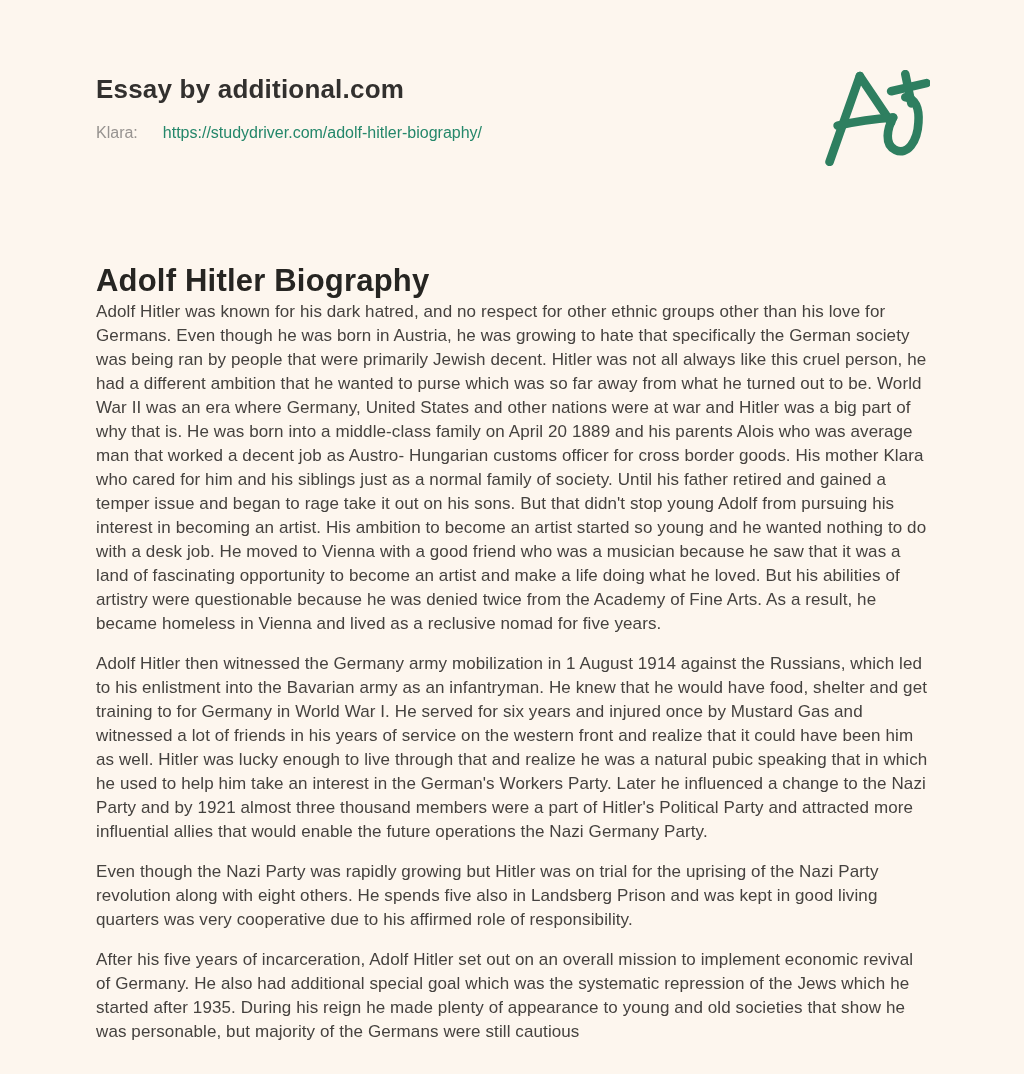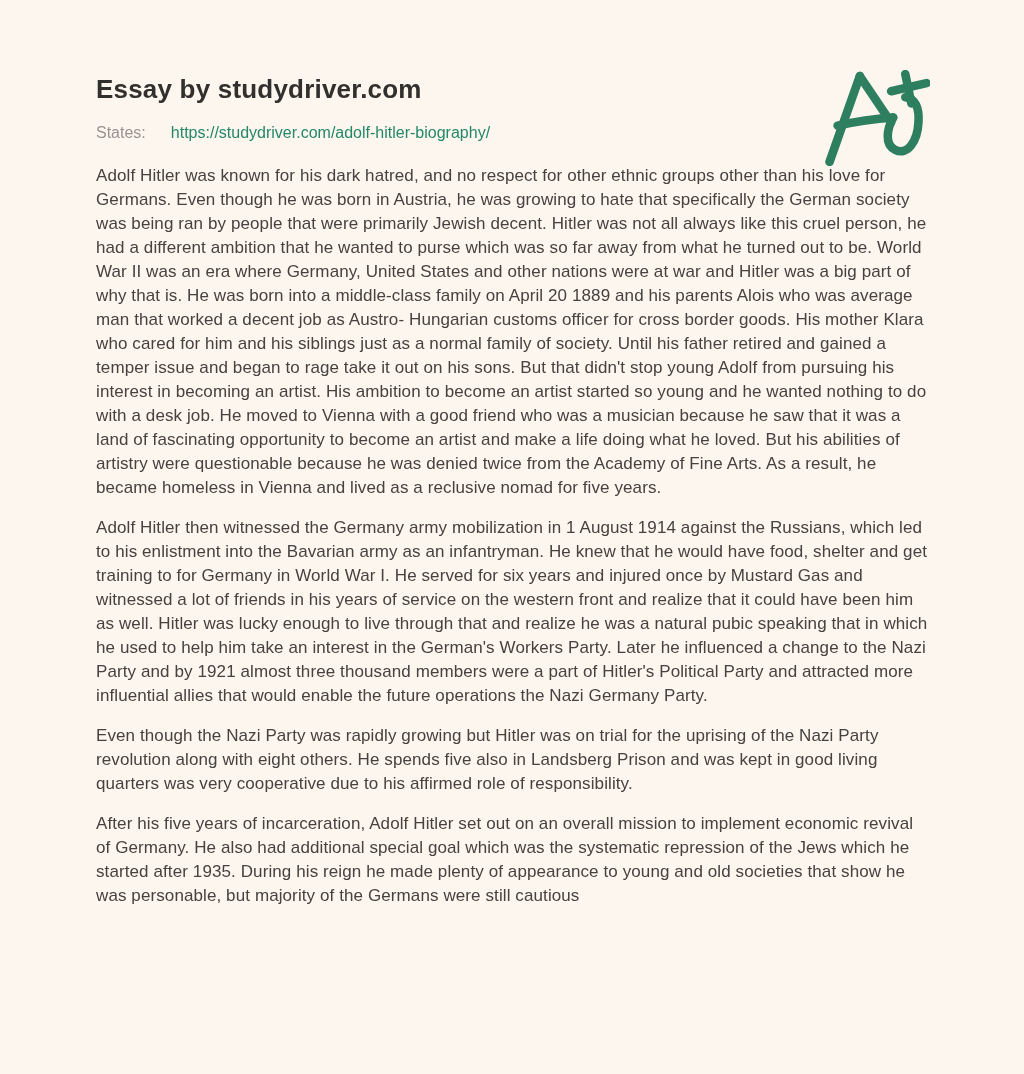--- a/index.html
+++ b/index.html
@@ -73,41 +73,40 @@
   .essay-title {
     margin-top: 118px;
     font-size: 31px;
     font-weight: 600;
     color: #262522;
     letter-spacing: 0.2px;
     line-height: 38px;
   }
 
   .essay-body {
-    margin-top: 20px;
   }
 
   .essay-paragraph {
     font-size: 17px;
     line-height: 24px;
     color: #45423f;
     margin-bottom: 16px;
     letter-spacing: 0.1px;
   }
 </style>
 </head>
 <body>
 
 <div class="page">
 
   <header class="doc-header">
-    <h1 class="header-title">Essay by studydriver.com</h1>
+    <h1 class="header-title">Essay by additional.com</h1>
 
     <p class="source-line">
-      <span class="source-label">States:</span><a class="source-link" href="#">https://studydriver.com/adolf-hitler-biography/</a>
+      <span class="source-label">Klara:</span><a class="source-link" href="#">https://studydriver.com/adolf-hitler-biography/</a>
     </p>
 
     <div class="logo">
       <span>
         <svg viewBox="0 0 104 95" fill="none" xmlns="http://www.w3.org/2000/svg">
 
           <path d="M35 6 L5 91" stroke="#2e7f60" stroke-width="8.5" stroke-linecap="round"></path>
 
           <path d="M35 6 L66 52" stroke="#2e7f60" stroke-width="8.5" stroke-linecap="round"></path>
 
@@ -117,20 +116,21 @@
 
           <path d="M80 4 L86 33" stroke="#2e7f60" stroke-width="8.5" stroke-linecap="round"></path>
 
           <path d="M66 21 L101 13" stroke="#2e7f60" stroke-width="8.5" stroke-linecap="round"></path>
         </svg>
       </span>
     </div>
   </header>
 
   <main>
+    <h2 class="essay-title">Adolf Hitler Biography</h2>
 
     <div class="essay-body">
       <p class="essay-paragraph">Adolf Hitler was known for his dark hatred, and no respect for other ethnic groups other than his love for Germans. Even though he was born in Austria, he was growing to hate that specifically the German society was being ran by people that were primarily Jewish decent. Hitler was not all always like this cruel person, he had a different ambition that he wanted to purse which was so far away from what he turned out to be. World War II was an era where Germany, United States and other nations were at war and Hitler was a big part of why that is. He was born into a middle-class family on April 20 1889 and his parents Alois who was average man that worked a decent job as Austro- Hungarian customs officer for cross border goods. His mother Klara who cared for him and his siblings just as a normal family of society. Until his father retired and gained a temper issue and began to rage take it out on his sons. But that didn't stop young Adolf from pursuing his interest in becoming an artist. His ambition to become an artist started so young and he wanted nothing to do with a desk job. He moved to Vienna with a good friend who was a musician because he saw that it was a land of fascinating opportunity to become an artist and make a life doing what he loved. But his abilities of artistry were questionable because he was denied twice from the Academy of Fine Arts. As a result, he became homeless in Vienna and lived as a reclusive nomad for five years.</p>
       <p class="essay-paragraph">Adolf Hitler then witnessed the Germany army mobilization in 1 August 1914 against the Russians, which led to his enlistment into the Bavarian army as an infantryman. He knew that he would have food, shelter and get training to for Germany in World War I. He served for six years and injured once by Mustard Gas and witnessed a lot of friends in his years of service on the western front and realize that it could have been him as well. Hitler was lucky enough to live through that and realize he was a natural pubic speaking that in which he used to help him take an interest in the German's Workers Party. Later he influenced a change to the Nazi Party and by 1921 almost three thousand members were a part of Hitler's Political Party and attracted more influential allies that would enable the future operations the Nazi Germany Party.</p>
       <p class="essay-paragraph">Even though the Nazi Party was rapidly growing but Hitler was on trial for the uprising of the Nazi Party revolution along with eight others. He spends five also in Landsberg Prison and was kept in good living quarters was very cooperative due to his affirmed role of responsibility.</p>
       <p class="essay-paragraph">After his five years of incarceration, Adolf Hitler set out on an overall mission to implement economic revival of Germany. He also had additional special goal which was the systematic repression of the Jews which he started after 1935. During his reign he made plenty of appearance to young and old societies that show he was personable, but majority of the Germans were still cautious</p>
     </div>
   </main>
 
 </div>

